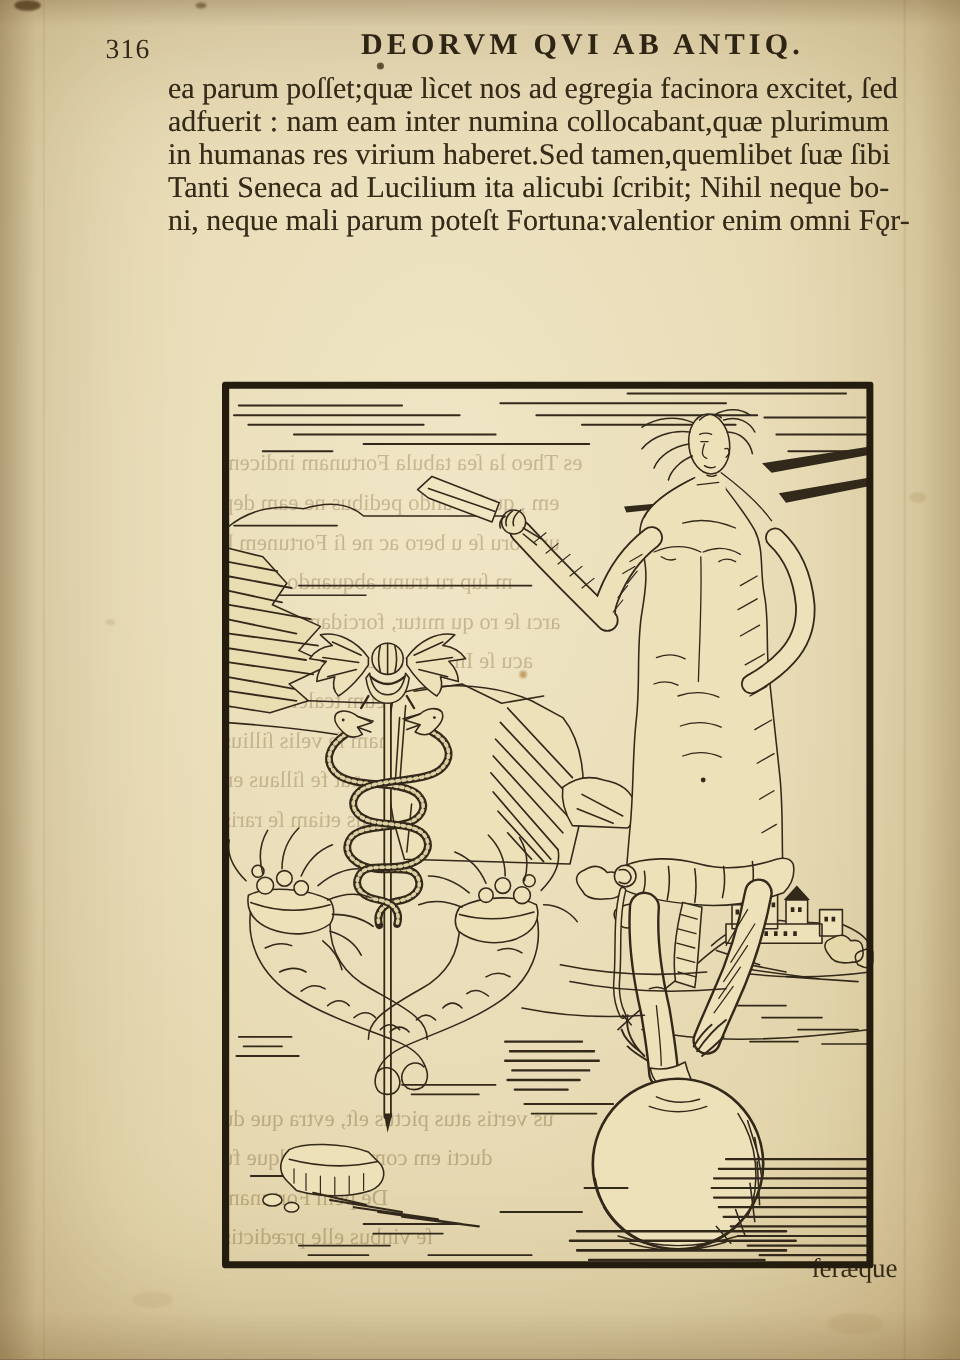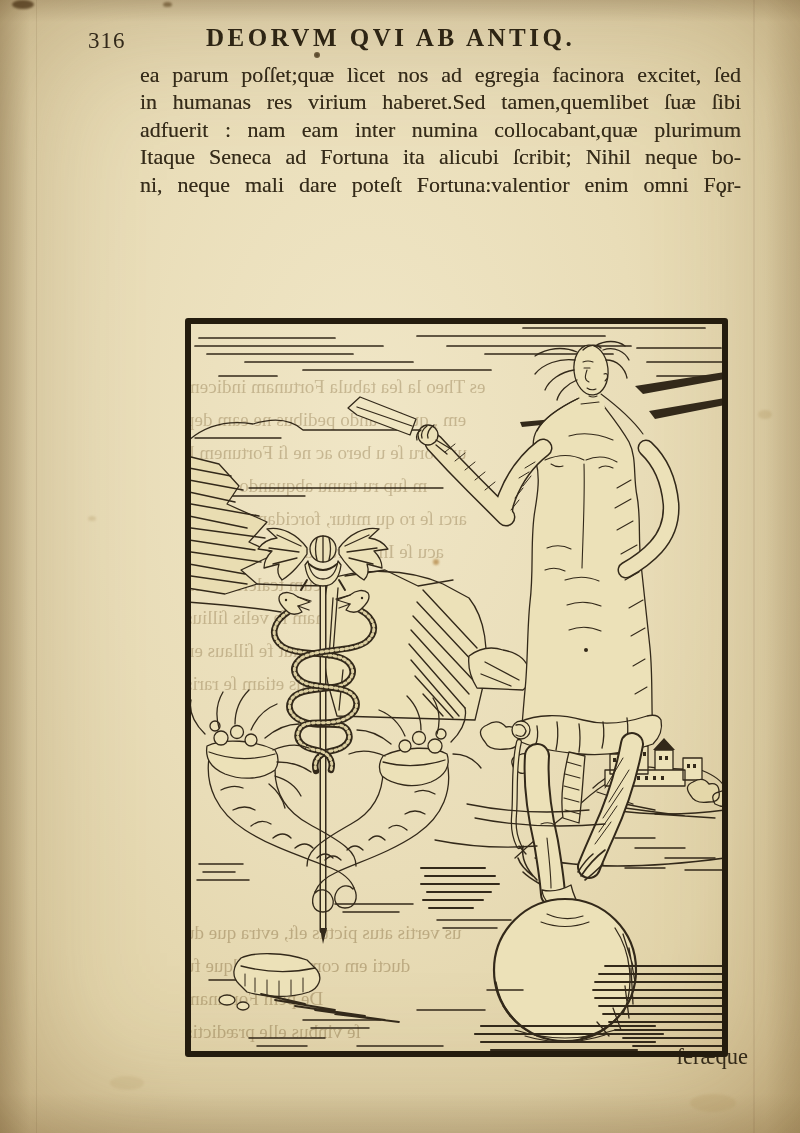--- a/index.html
+++ b/index.html
@@ -13,26 +13,26 @@
       linear-gradient(0deg, rgba(120,95,55,.22), rgba(120,95,55,0) 40px),
       radial-gradient(ellipse at 46% 38%, #f0e6c6 0%, #e9ddb8 45%, #e2d4aa 72%, #d7c598 90%, #cab685 100%);
     box-shadow:inset 0 0 130px 24px rgba(130,100,55,.30);
   }
   .chainline{position:absolute;top:0;bottom:0;width:1px;background:rgba(95,72,40,.12);}
   .crease{position:absolute;top:0;bottom:0;width:2px;background:rgba(95,72,40,.09);}
   .spot{position:absolute;border-radius:50%;filter:blur(1px);}
   
   .header{position:absolute;top:22px;left:0;right:0;height:36px;}
   .pagenum{position:absolute;left:88px;top:6px;font-size:23px;letter-spacing:1px;}
-  .runtitle{position:absolute;left:206px;top:2px;width:464px;text-align:left;
+  .runtitle{position:absolute;left:206px;top:2px;width:464px;text-align:right;
     font-size:25px;font-weight:700;letter-spacing:3.5px;color:#2e2514;}
   .inkdot{position:absolute;left:314px;top:30px;width:6px;height:6px;border-radius:50%;
     background:radial-gradient(#3a2c14,#6b5430);opacity:.85;}
   
-  .textblock{position:absolute;left:140px;top:61px;width:601px;font-size:22px;
+  .textblock{position:absolute;left:140px;top:61px;width:601px;font-size:25px;
     line-height:27.4px;color:#352b19;text-shadow:0 0 .4px rgba(53,43,25,.55);}
   .tline{text-align:justify;text-align-last:justify;white-space:nowrap;
     display:block;width:100%;overflow:visible;}
   
   .woodcut{position:absolute;left:185px;top:318px;width:543px;height:739px;margin:0;}
   .woodcut svg{position:absolute;left:0;top:0;z-index:2;}
   .bleed{position:absolute;z-index:1;left:0;right:6px;color:#8b7347;opacity:.40;
     font-size:19px;line-height:33px;filter:blur(.5px);text-align:right;}
   .bleed .bl{transform:scaleX(-1);white-space:nowrap;}
   .bleed-a{top:52px;}
@@ -59,24 +59,24 @@
   <div class="spot" style="left:110px;top:1076px;width:34px;height:14px;background:#a98d55;opacity:.14"></div>
 
   <header class="header">
     <span class="pagenum">316</span>
     <span class="runtitle">DEORVM QVI AB ANTIQ.</span>
     <span class="inkdot"></span>
   </header>
 
   <main class="textblock">
     <span class="tline">ea parum poſſet;quæ lìcet nos ad egregia facinora excitet, ſed</span>
+    <span class="tline">adfuerit : nam eam inter numina collocabant,quæ plurimum</span>
     <span class="tline">in humanas res virium haberet.Sed tamen,quemlibet ſuæ ſibi</span>
-    <span class="tline">adfuerit : nam eam inter numina collocabant,quæ plurimum</span>
-    <span class="tline">Itaque Seneca ad Fortuna ita alicubi ſcribit; Nihil neque bo-</span>
-    <span class="tline">ni, neque mali dare poteſt Fortuna:valentior enim omni Fǫr-</span>
+    <span class="tline">Tanti Seneca ad Lucilium ita alicubi ſcribit; Nihil neque bo-</span>
+    <span class="tline">ni, neque mali parum poteſt Fortuna:valentior enim omni Fǫr-</span>
   </main>
 
   <figure class="woodcut">
 
     <div class="bleed bleed-a">
       <div class="bl">es Theo la ſea tabula Fortunam indicem</div>
       <div class="bl">em , qu ſeò ando pedibus ne eam dep</div>
       <div class="bl">unicoru ſe u bero ac ne ſi Fortunem k</div>
       <div class="bl">m ſup ru trunu abquando repprn</div>
       <div class="bl">arcı ſe ro qu mıtur, forcidantur k evm</div>

